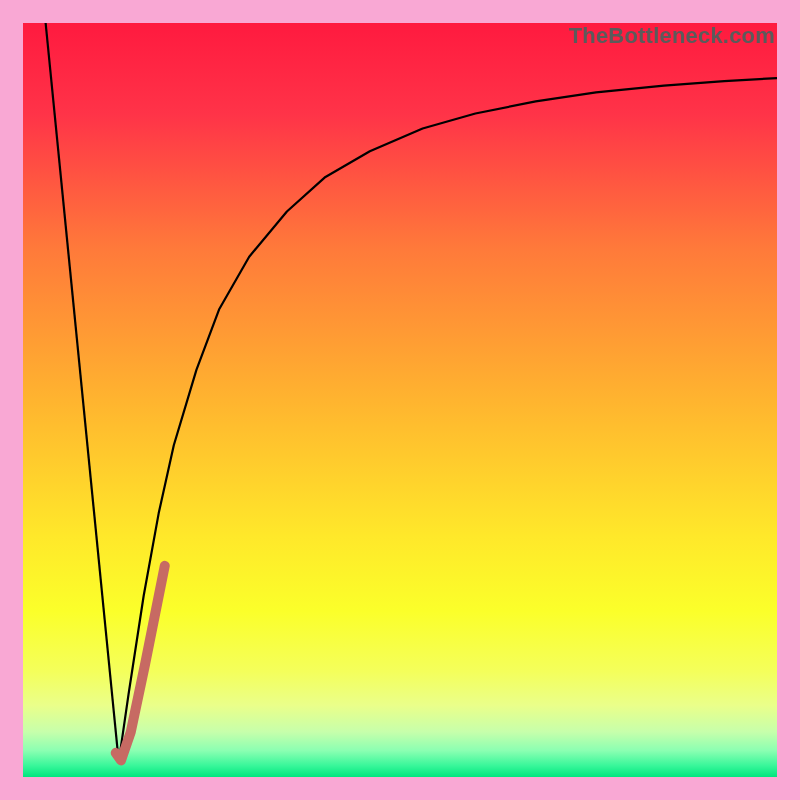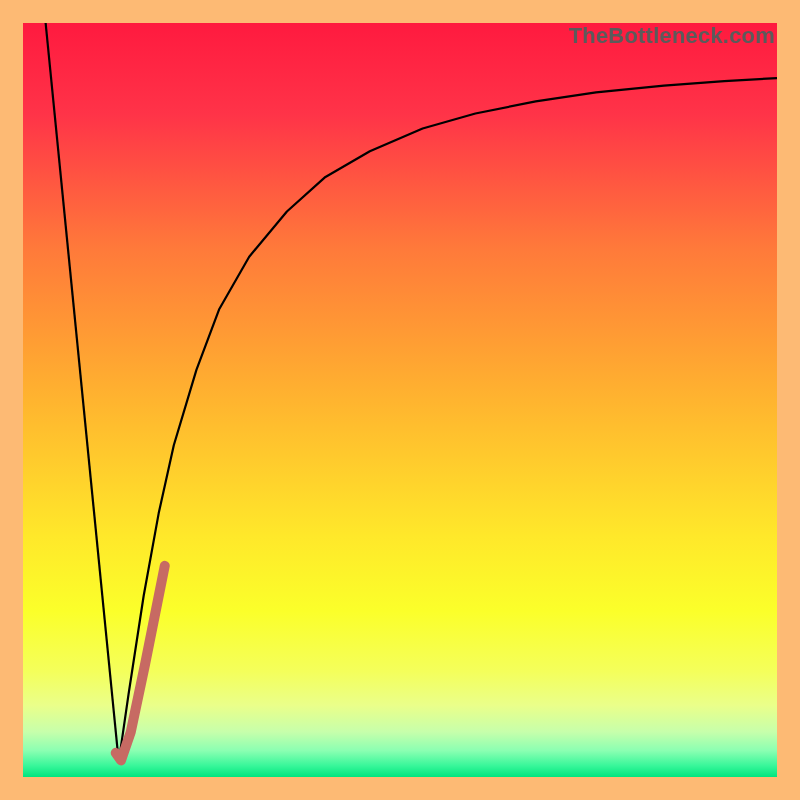--- a/index.html
+++ b/index.html
@@ -8,21 +8,21 @@
     width: 800px;
     height: 800px;
     background: #000;
     overflow: hidden;
     font-family: Arial, Helvetica, sans-serif;
   }
   .stage {
     position: relative;
     width: 800px;
     height: 800px;
-    background: #fdba74;
+    background: #f9a8d4;
   }
   .plot {
     position: absolute;
     left: 23px;
     top: 23px;
     width: 754px;
     height: 754px;
     overflow: hidden;
   }
   .watermark {

